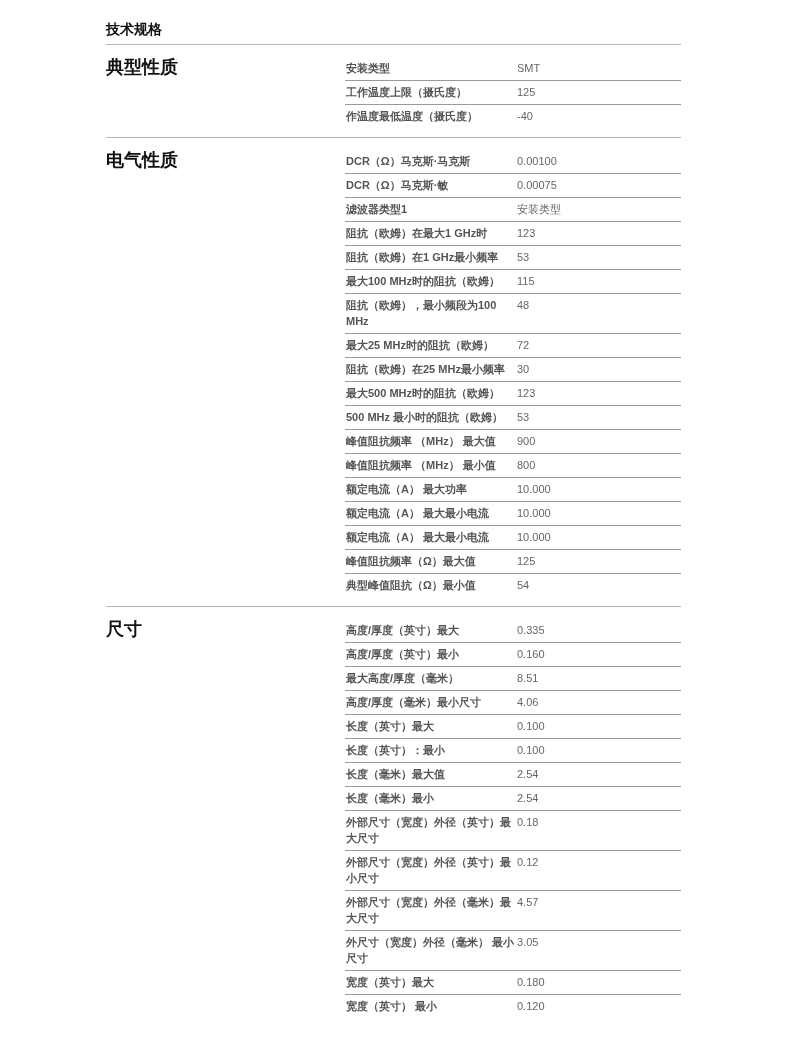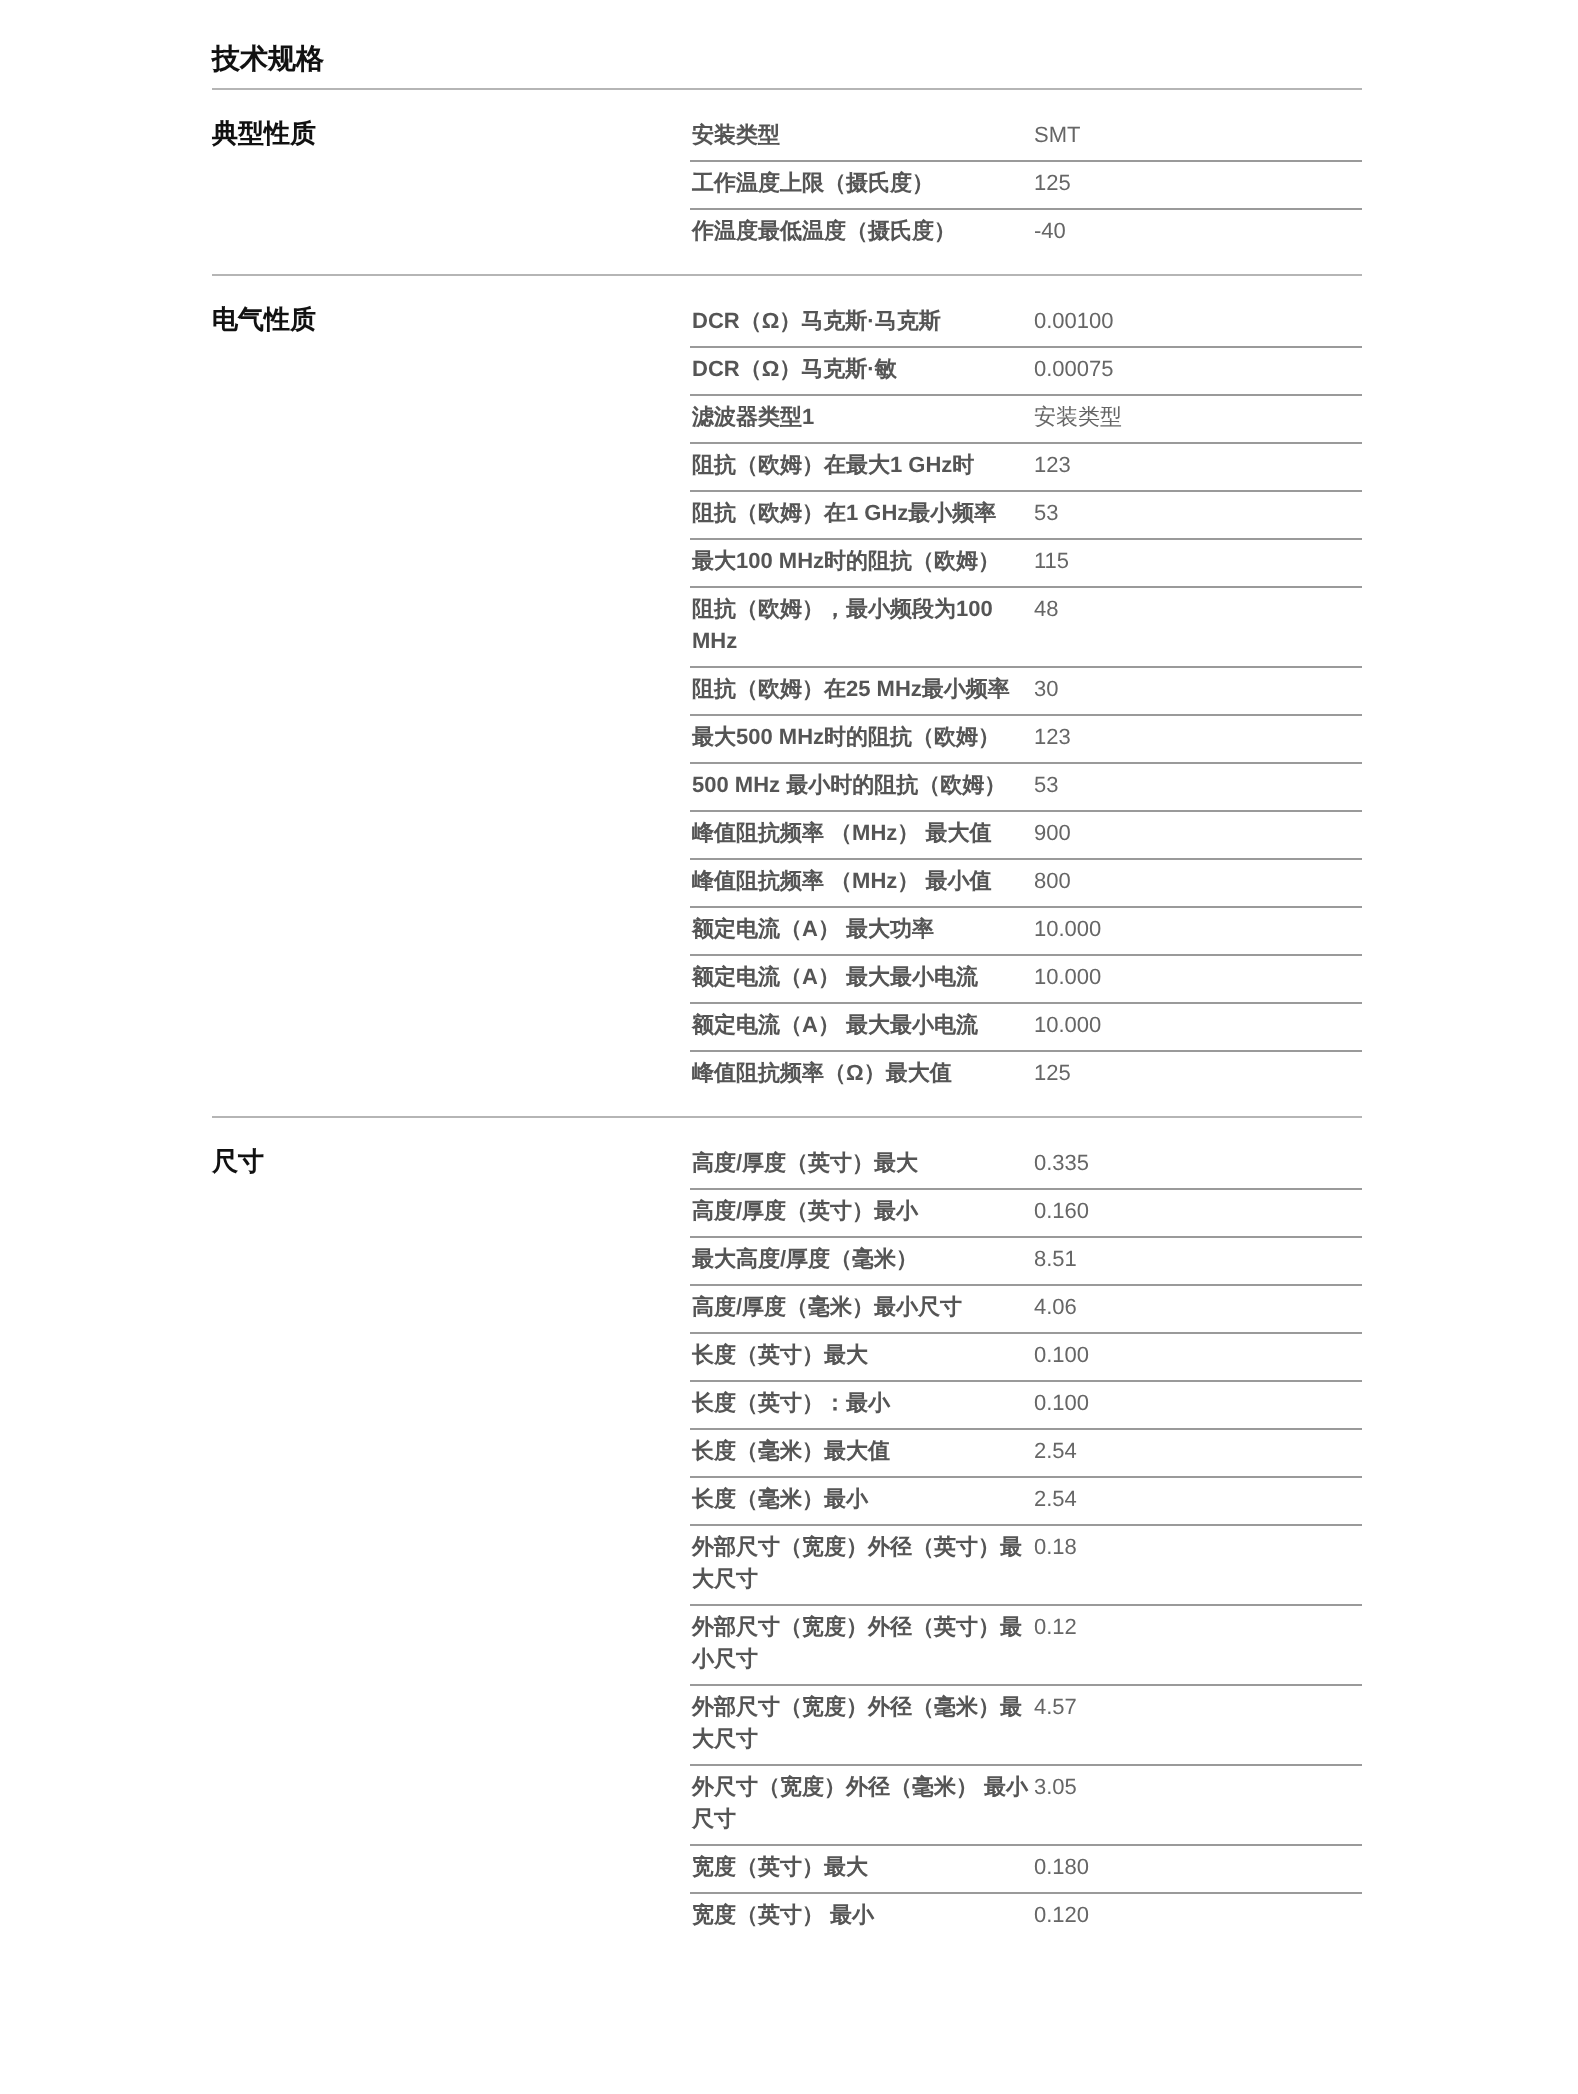--- a/index.html
+++ b/index.html
@@ -1,21 +1,21 @@
 <!DOCTYPE html>
 <html><head>
 <meta charset="utf-8">
 <style>
   html, body { margin: 0; padding: 0; background: #ffffff; }
   body { width: 789px; height: 1047px; overflow: hidden; font-family: "Liberation Sans", "DejaVu Sans", sans-serif; color: #111; }
   .wrap { position: absolute; left: 106px; top: 0; width: 575px; }
   .title { font-size: 14px; font-weight: bold; color: #111; padding-top: 21px; height: 23px; line-height: 16px; border-bottom: 1px solid #b5b5b5; }
   .section { display: flex; border-bottom: 1px solid #b5b5b5; padding-top: 12px; padding-bottom: 9px; }
   .section:last-child { border-bottom: none; }
-  .sec-label { width: 239px; font-size: 13px; font-weight: bold; color: #111; line-height: 16px; padding-top: 2px; flex: none; }
+  .sec-label { width: 239px; font-size: 18px; font-weight: bold; color: #111; line-height: 16px; padding-top: 2px; flex: none; }
   .rows { flex: 1; }
   .row { display: flex; border-bottom: 1px solid #9a9a9a; padding: 3px 0 4px 0; min-height: 16px; }
   .row:last-child { border-bottom: none; }
   .lbl { width: 171px; flex: none; font-size: 11px; font-weight: bold; color: #555; line-height: 16px; padding-left: 1px; }
   .val { font-size: 11px; color: #666; line-height: 16px; }
 </style>
 </head>
 <body>
 
 <div class="wrap">
@@ -63,20 +63,24 @@
           </div>
           <div class="row">
             <div class="lbl">最大100 MHz时的阻抗（欧姆）</div>
             <div class="val">115</div>
           </div>
           <div class="row">
             <div class="lbl">阻抗（欧姆），最小频段为100 MHz</div>
             <div class="val">48</div>
           </div>
           <div class="row">
+            <div class="lbl">最大25 MHz时的阻抗（欧姆）</div>
+            <div class="val">72</div>
+          </div>
+          <div class="row">
             <div class="lbl">阻抗（欧姆）在25 MHz最小频率</div>
             <div class="val">30</div>
           </div>
           <div class="row">
             <div class="lbl">最大500 MHz时的阻抗（欧姆）</div>
             <div class="val">123</div>
           </div>
           <div class="row">
             <div class="lbl">500 MHz 最小时的阻抗（欧姆）</div>
             <div class="val">53</div>
@@ -97,20 +101,24 @@
             <div class="lbl">额定电流（A） 最大最小电流</div>
             <div class="val">10.000</div>
           </div>
           <div class="row">
             <div class="lbl">额定电流（A） 最大最小电流</div>
             <div class="val">10.000</div>
           </div>
           <div class="row">
             <div class="lbl">峰值阻抗频率（Ω）最大值</div>
             <div class="val">125</div>
+          </div>
+          <div class="row">
+            <div class="lbl">典型峰值阻抗（Ω）最小值</div>
+            <div class="val">54</div>
           </div>
         </div>
       </div>
       <div class="section">
         <div class="sec-label">尺寸</div>
         <div class="rows">
           <div class="row">
             <div class="lbl">高度/厚度（英寸）最大</div>
             <div class="val">0.335</div>
           </div>

